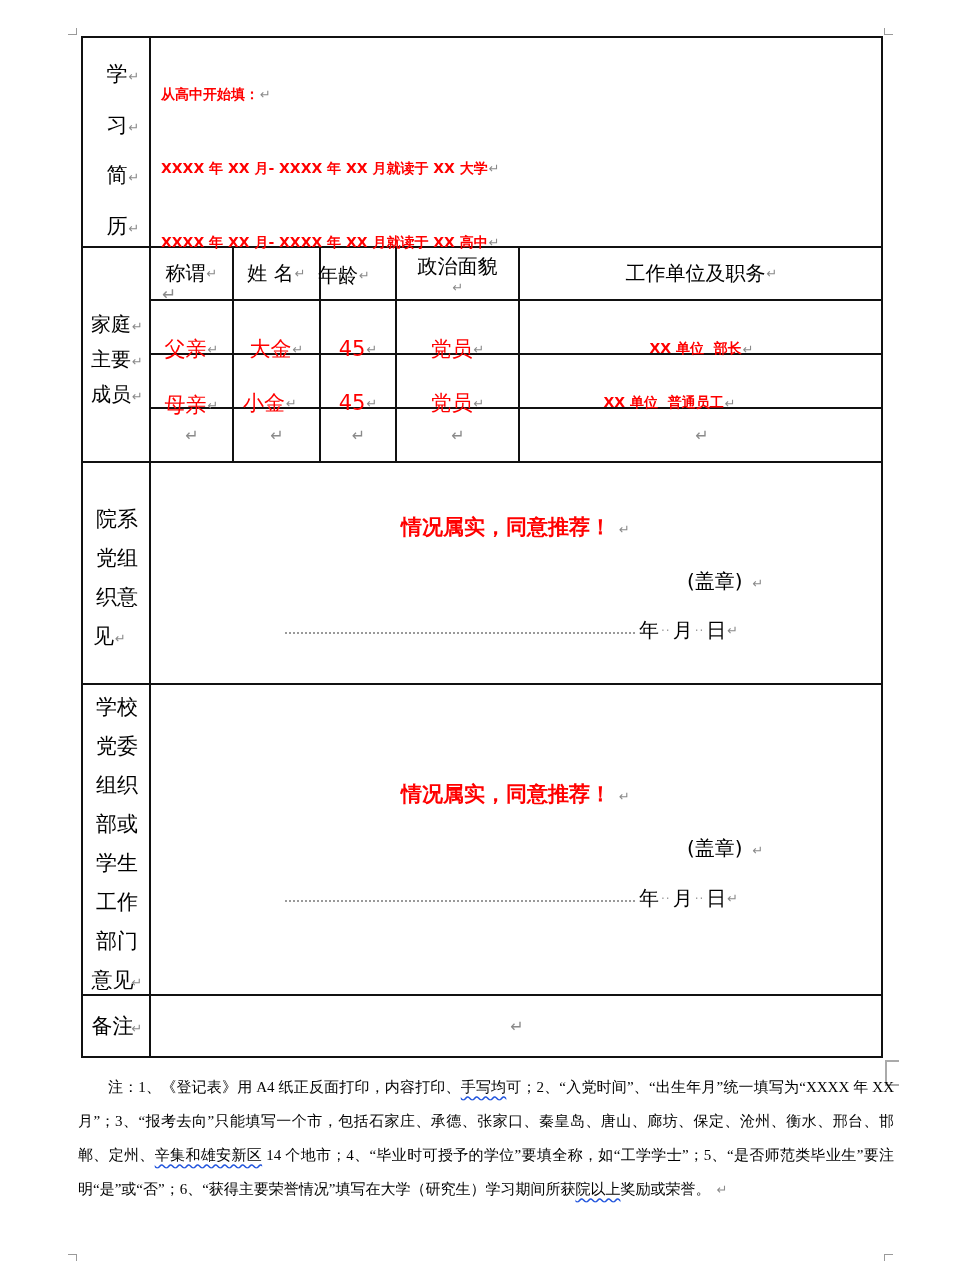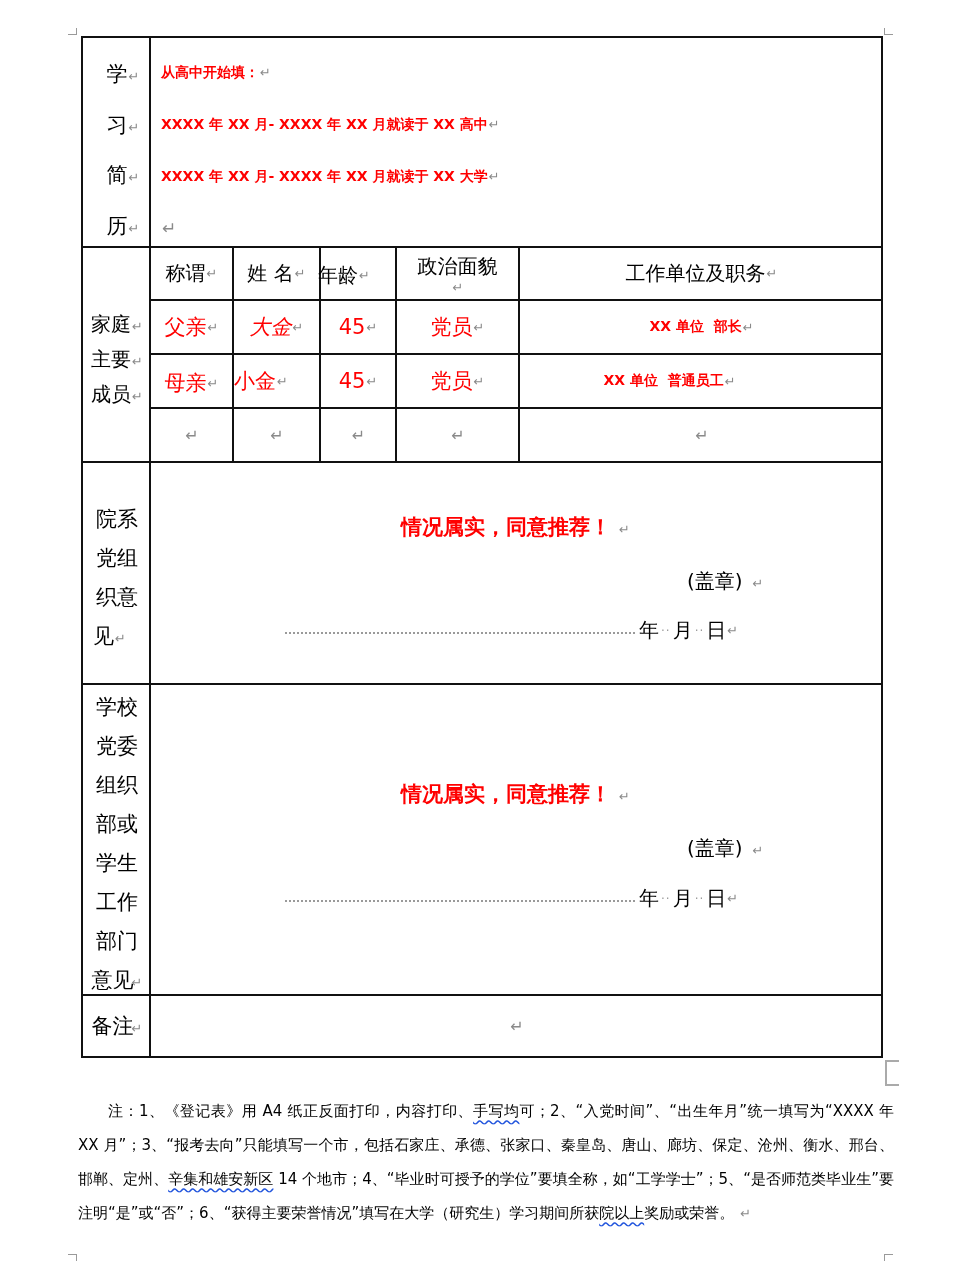--- a/index.html
+++ b/index.html
@@ -12,35 +12,35 @@
   .crop.br { left: 884px; top: 1254px; border-top-width: 1px; border-left-width: 1px; width: 8px; height: 6px; }
   .crop.tbl-end { left: 885px; top: 1060px; width: 12px; height: 22px; border-width: 2px 0 2px 2px; border-color: #aaa; }
 
   .tbl { position: absolute; left: 81px; top: 36px; width: 802px; height: 1022px;
          border: 2px solid #111; box-sizing: border-box; }
   .hline, .vline { position: absolute; background: #111; }
   .hline { height: 2px; }
   .vline { width: 2px; }
 
   .mark { color: #8a8a8a; font-size: 13px; margin-left: 1px; font-weight: normal; }
-  .red { color: #ff0000; }
+  .red { color: #ff0000; margin-top: 22px; }
   .cell { position: absolute; display: flex; align-items: center; justify-content: center; box-sizing: border-box; }
 
   .label-v { position: absolute; left: 0; width: 68px; display: flex; flex-direction: column; align-items: center; font-size: 21px; }
   .hist-lines { position: absolute; left: 78px; top: 22px; font-size: 14px; font-weight: bold; }
   .hist-lines div { height: 52px; line-height: 24px; }
 
   .opinion { position: absolute; left: 68px; width: 871px; }
   .op-main { position: absolute; left: 250px; font-size: 21px; color: #ff0000; font-weight: bold; }
   .op-seal { position: absolute; left: 536px; font-size: 20px; }
   .op-date { position: absolute; left: 134px; font-size: 20px; display: flex; align-items: center; }
   .dots { display: inline-block; width: 350px; border-bottom: 2px dotted #9a9a9a; height: 0; margin-right: 4px; position: relative; top: 2px; }
   .sp-dots { color: #9a9a9a; font-size: 12px; letter-spacing: 1px; margin: 0 2px; }
 
-  .notes { position: absolute; left: 78px; top: 1094px; width: 816px; font-size: 15px; line-height: 34px; text-align: justify; }
+  .notes { position: absolute; left: 78px; top: 1070px; width: 816px; font-size: 15px; line-height: 34px; text-align: justify; font-family: Liberation Serif, serif; }
   .notes p { margin: 0; text-indent: 30px; }
   .squiggle { text-decoration: underline wavy #2255dd; text-underline-offset: 3px; }
 </style>
 </head>
 <body>
 
 <div class="crop tl"></div>
 <div class="crop tr"></div>
 <div class="crop bl"></div>
 <div class="crop br"></div>
@@ -63,22 +63,22 @@
   <div class="vline" style="left:435px;top:208px;height:216px;"></div>
 
   <div class="label-v" style="top:22px;height:180px;justify-content:space-between;">
     <div style="margin-left:12px;"><span>学</span><span class="mark">↵</span></div>
     <div style="margin-left:12px;"><span>习</span><span class="mark">↵</span></div>
     <div style="margin-left:12px;"><span>简</span><span class="mark">↵</span></div>
     <div style="margin-left:12px;"><span>历</span><span class="mark">↵</span></div>
   </div>
   <div class="hist-lines">
     <div class="red"><span>从高中开始填：</span><span class="mark">↵</span></div>
+    <div class="red"><span>XXXX 年 XX 月- XXXX 年 XX 月就读于 XX 大学</span><span class="mark">↵</span></div>
     <div class="red"><span>XXXX 年 XX 月- XXXX 年 XX 月就读于 XX 高中</span><span class="mark">↵</span></div>
-    <div class="red"><span>XXXX 年 XX 月- XXXX 年 XX 月就读于 XX 大学</span><span class="mark">↵</span></div>
     <div><span></span><span class="mark" style="font-size:17px;">↵</span></div>
   </div>
 
   <div class="label-v" style="top:270px;height:100px;font-size:20px;line-height:32px;">
     <div><span>家庭</span><span class="mark">↵</span></div>
     <div><span>主要</span><span class="mark">↵</span></div>
     <div><span>成员</span><span class="mark">↵</span></div>
   </div>
 
   <div class="cell" style="left:68px;top:210px;width:81px;height:51px;font-size:20px;">
@@ -99,39 +99,39 @@
     </div>
   <div class="cell" style="left:437px;top:210px;width:363px;height:51px;font-size:20px;">
       <span>工作单位及职务</span>
       <span class="mark">↵</span>
     </div>
 
   <div class="cell red" style="left:68px;top:263px;width:81px;height:52px;font-size:21px;">
       <span>父亲</span>
       <span class="mark">↵</span>
     </div>
-  <div class="cell red" style="left:151px;top:263px;width:85px;height:52px;font-size:21px;font-style:italic;">
+  <div class="cell red" style="left:151px;top:263px;width:85px;height:52px;font-size:21px;">
       <span>大金</span>
       <span class="mark">↵</span>
     </div>
   <div class="cell red" style="left:238px;top:263px;width:74px;height:52px;font-size:21px;">
       <span>45</span>
       <span class="mark">↵</span>
     </div>
   <div class="cell red" style="left:314px;top:263px;width:121px;height:52px;font-size:21px;">
       <span>党员</span>
       <span class="mark">↵</span>
     </div>
   <div class="cell red" style="left:437px;top:263px;width:363px;height:52px;font-size:14px;font-weight:bold;white-space:pre;"><span>XX 单位  部长</span><span class="mark">↵</span></div>
 
   <div class="cell red" style="left:68px;top:317px;width:81px;height:56px;font-size:21px;">
       <span>母亲</span>
       <span class="mark">↵</span>
     </div>
-  <div class="cell red" style="left:151px;top:317px;width:85px;height:52px;font-size:21px;justify-content:flex-start;">
+  <div class="cell red" style="left:151px;top:317px;width:85px;height:52px;font-size:21px;justify-content:flex-start;padding-left:9px;">
       <span>小金</span>
       <span class="mark">↵</span>
     </div>
   <div class="cell red" style="left:238px;top:317px;width:74px;height:52px;font-size:21px;">
       <span>45</span>
       <span class="mark">↵</span>
     </div>
   <div class="cell red" style="left:314px;top:317px;width:121px;height:52px;font-size:21px;">
       <span>党员</span>
       <span class="mark">↵</span>

